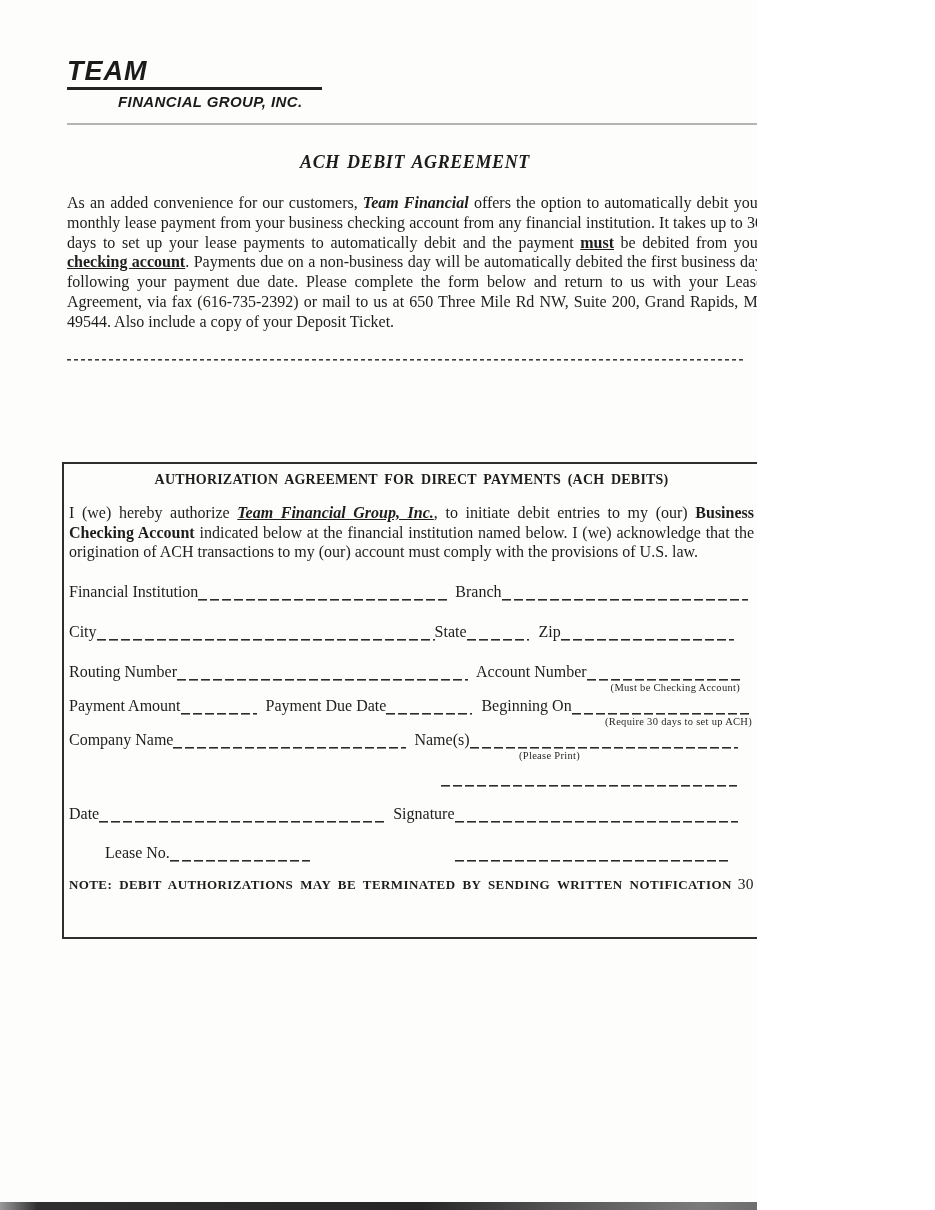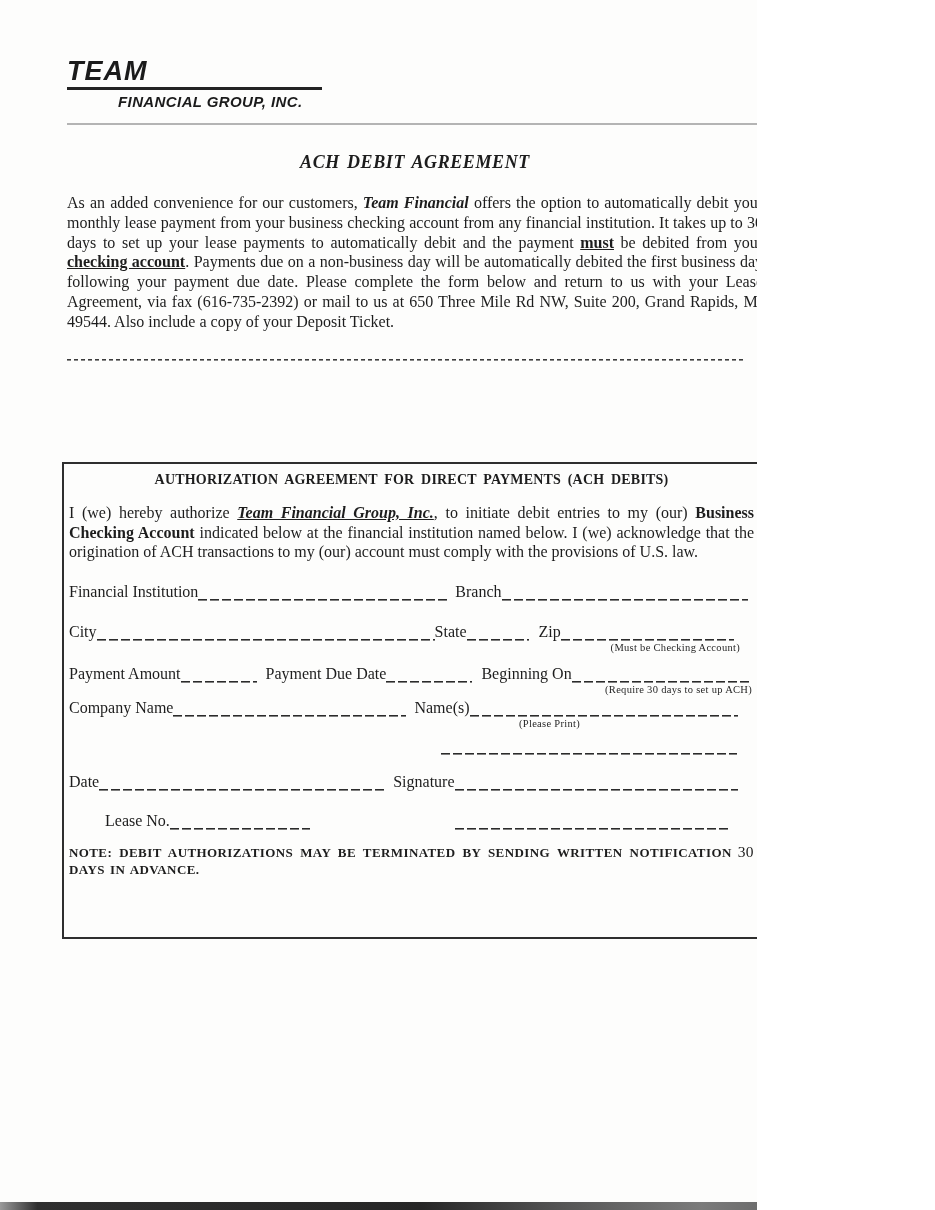--- a/index.html
+++ b/index.html
@@ -136,23 +136,29 @@
 
     <div class="frow">
       <span class="lbl">City</span>
       <span class="fl" style="width:338px;"></span>
       <span class="lbl" style="">State</span>
       <span class="fl" style="width:62px;"></span>
       <span class="lbl" style="margin-left:10px;">Zip</span>
       <span class="fl grow" style="margin-right:20px;"></span>
     </div>
 
+    <div class="frow">
+      <span class="lbl">Routing Number</span>
+      <span class="fl" style="width:291px;"></span>
+      <span class="lbl" style="margin-left:8px;">Account Number</span>
+      <span class="fl grow" style="margin-right:14px;"></span>
+    </div>
     <div class="hint right">(Must be Checking Account)</div>
 
-    <div class="frow" style="margin-top:9px;">
+    <div class="frow" style="margin-top:1px;">
       <span class="lbl">Payment Amount</span>
       <span class="fl" style="width:76px;"></span>
       <span class="lbl" style="margin-left:9px;">Payment Due Date</span>
       <span class="fl" style="width:86px;"></span>
       <span class="lbl" style="margin-left:9px;">Beginning On</span>
       <span class="fl grow" style="margin-right:2px;"></span>
     </div>
     <div class="hint right" style="padding-right:2px;">(Require 30 days to set up ACH)</div>
 
     <div class="frow" style="margin-top:1px;">
@@ -175,18 +181,17 @@
     </div>
 
     <div class="frow" style="margin-top:19px;margin-left:36px;">
       <span class="lbl">Lease No.</span>
       <span class="fl" style="width:140px;"></span>
       <span class="fl" style="width:275px; margin-left:auto; margin-right:24px;"></span>
     </div>
 
     <div class="footer-note">
       <div class="l1"><span>NOTE:  DEBIT AUTHORIZATIONS MAY BE TERMINATED BY  SENDING WRITTEN NOTIFICATION</span><span class="note-num">30</span></div>
-      <div>DAYS IN ADVANCE.</div>
     </div>
   </section>
 
   <div class="scan-bar"></div>
 </div>
 
 </body></html>

